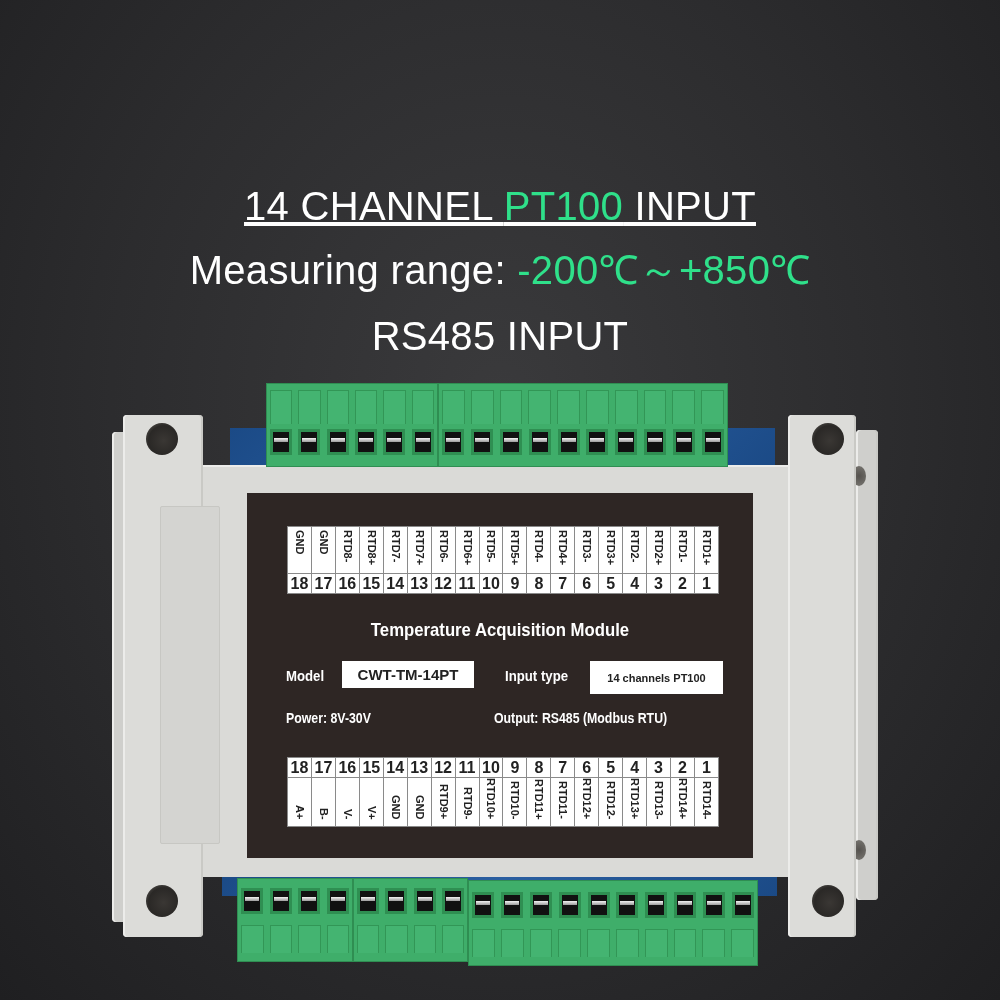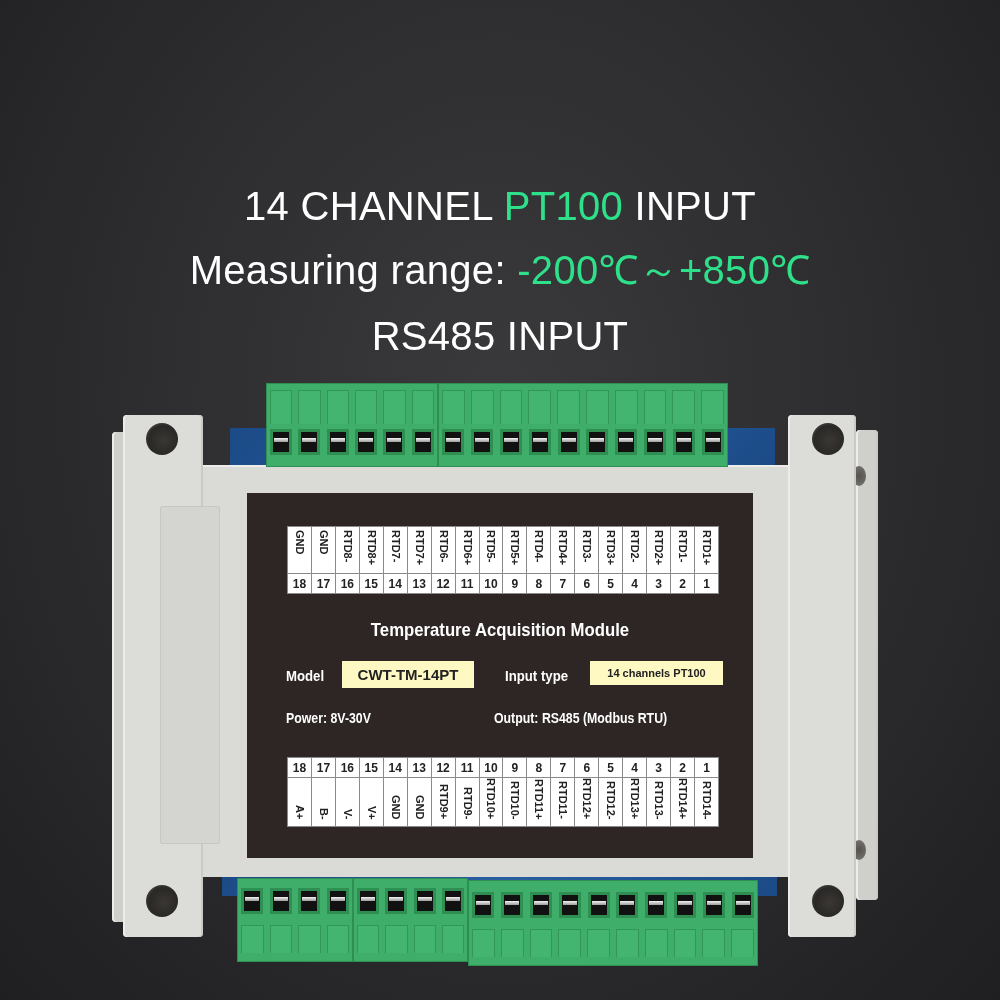--- a/index.html
+++ b/index.html
@@ -6,21 +6,21 @@
   body {
     width:1000px; height:1000px; overflow:hidden; position:relative;
     background: radial-gradient(ellipse at 50% 40%, #3a3a3c 0%, #2c2c2e 55%, #1f1f21 100%);
     font-family: "Liberation Sans", sans-serif;
   }
   .headline {
     position:absolute; left:0; width:1000px; text-align:center;
     color:#ffffff; font-family:"Liberation Sans", sans-serif;
     font-size:40px; letter-spacing:0.3px;
   }
-  .hl1 { top:184px; }
+  .hl1 { top:184px;text-decoration:underline; }
   .hl2 { top:241px; }
   .hl3 { top:314px; }
   .accent { color:#2fe08a; }
 
   
   .flange {
     position:absolute; background:#dcdcd9; border-radius:4px;
     box-shadow: inset -2px 0 0 #c9c9c5, inset 2px 0 0 #ececea;
   }
   .flange.back { background:#cfcfcc; }
@@ -80,29 +80,29 @@
   }
   .pins.top { top:33px; }
   .pins.bottom { top:264px; }
   .pin-name { height:46px; vertical-align:top; }
   .pin-name span {
     display:inline-block; writing-mode:vertical-rl; font-size:11px; padding-top:3px;
     line-height:1;
   }
   .pins.bottom .pin-name { vertical-align:bottom; }
   .pins.bottom .pin-name span { padding-top:0; padding-bottom:3px; }
-  .pin-num { height:19px; font-size:12px; }
+  .pin-num { height:19px; font-size:16px; }
   .plate-title {
     position:absolute; top:126px; left:0; width:506px; text-align:center;
     font-size:19px; font-weight:bold; font-family:"Liberation Sans", sans-serif;
     transform:scaleX(0.88);
   }
   .spec-label { position:absolute; font-size:15px; font-weight:bold; transform-origin:left; transform:scaleX(0.88); }
   .spec-box {
-    position:absolute; background:#fef9c3; color:#222; font-weight:bold;
+    position:absolute; background:#ffffff; color:#222; font-weight:bold;
     display:flex; align-items:center; justify-content:center;
   }
 </style>
 </head>
 <body>
 
 <div class="headline hl1">
   <span>14 CHANNEL </span><span class="accent">PT100</span><span> INPUT</span>
 </div>
 <div class="headline hl2">
@@ -345,21 +345,21 @@
     </tr>
   </tbody>
     </table>
 
   <div class="plate-title">Temperature Acquisition Module</div>
 
   <div class="spec-label" style="left:39px; top:174px;">Model</div>
   <div class="spec-box" style="left:95px; top:168px; width:132px; height:27px; font-size:15px;">CWT-TM-14PT</div>
 
   <div class="spec-label" style="left:258px; top:174px;">Input type</div>
-  <div class="spec-box" style="left:343px; top:168px; width:133px; height:24px; font-size:11px;">14 channels PT100</div>
+  <div class="spec-box" style="left:343px; top:168px; width:133px; height:33px; font-size:11px;">14 channels PT100</div>
 
   <div class="spec-label" style="left:39px; top:217px; font-size:14px;">Power: 8V-30V</div>
   <div class="spec-label" style="left:247px; top:217px; font-size:14px;">Output: RS485 (Modbus RTU)</div>
 
   <table class="pins bottom">
     <tbody>
         <tr>
       <td class="pin-num">18</td>
       <td class="pin-num">17</td>
       <td class="pin-num">16</td>

